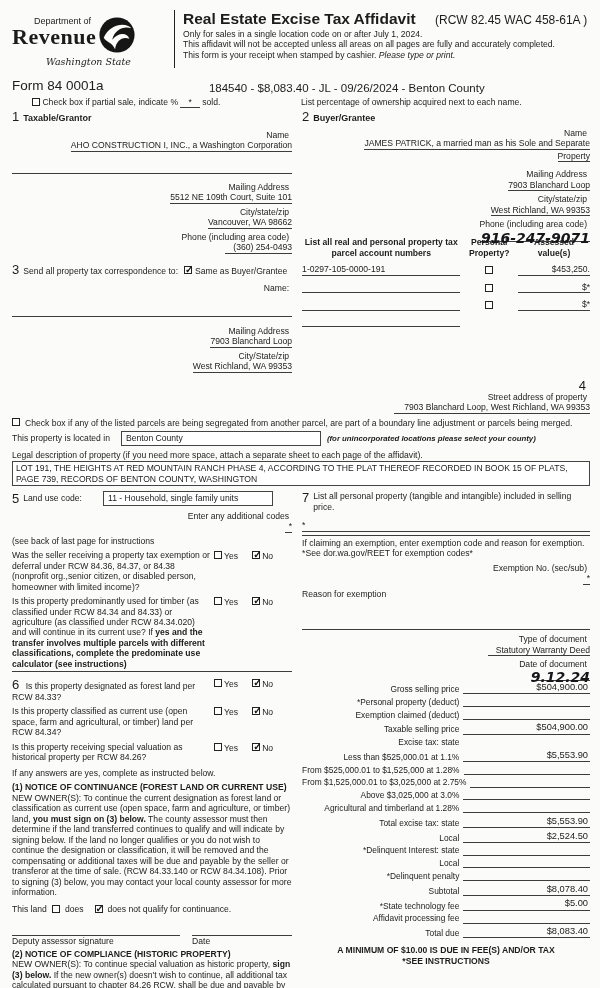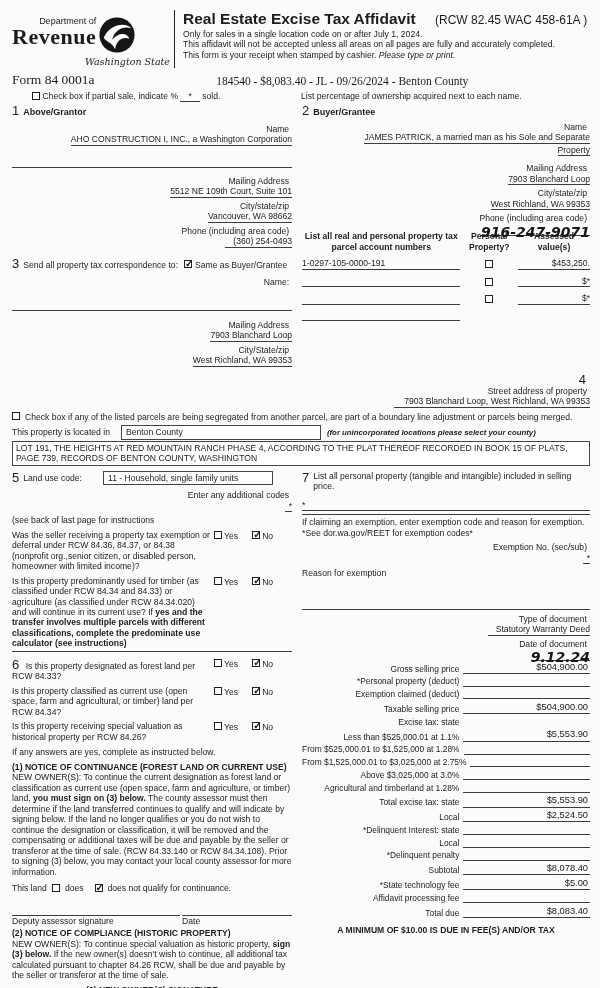--- a/index.html
+++ b/index.html
@@ -19,21 +19,21 @@
   .fill { flex:1 1 auto; border-bottom:1px solid #3c3c3c; min-height:10px; }
   .secnum { font-size:13px; font-weight:normal; margin-right:4px; line-height:1; }
   .sechead { font-weight:bold; font-size:9px; }
   .cb { display:inline-block; width:8px; height:8px; border:1px solid #222; position:relative; vertical-align:-1px; background:#fff; flex:0 0 auto; }
   .cb.checked::after { content:"✓"; position:absolute; left:0px; top:-3px; font-size:10px; font-weight:bold; color:#111; }
   .hw { font-family:"DejaVu Sans", sans-serif; font-style:italic; font-weight:bold; color:#15151a; }
   .line-row { display:flex; align-items:flex-end; margin-top:3px;flex-direction:column; }
   .label { white-space:nowrap; margin-right:3px; }
   
   .hdr { display:flex; }
-  .logo-block { width:158px; flex:0 0 158px; padding-top:6px;text-align:right; }
+  .logo-block { width:158px; flex:0 0 158px; padding-top:6px; }
   .hdr-right { flex:1; border-left:1.5px solid #222; padding-left:8px; margin-left:4px; }
   .dept-small { font-size:9px; margin-left:22px; }
   .dept-big { font-family:"Liberation Serif", serif; font-weight:bold; font-size:22px; letter-spacing:.5px; line-height:.95; }
   .dept-state { font-family:"DejaVu Serif", serif; font-style:italic; font-size:9.5px; margin-left:34px; }
   .logo-top { display:flex; align-items:flex-start; }
   .title { font-size:15.5px; font-weight:bold; }
   .title-rcw { font-size:12px; font-weight:normal;padding-left:17px; }
   .form-no { font-size:13.5px; margin-top:2px; }
   .stamp { font-size:11.5px; text-align:center; flex:1; margin-top:3px; }
   
@@ -86,41 +86,41 @@
       </div>
       <div>Only for sales in a single location code on or after July 1, 2024.</div>
       <div>This affidavit will not be accepted unless all areas on all pages are fully and accurately completed.</div>
       <div>
         <span>This form is your receipt when stamped by cashier.</span>
         <span class="it">Please type or print.</span>
       </div>
     </div>
   </div>
 
-  <div class="flex" style="margin-top:2px; align-items:center;font-family:Liberation Serif, serif;">
+  <div class="flex" style="margin-top:8px; align-items:flex-end;">
     <div class="form-no">Form 84 0001a</div>
     <div class="stamp">184540 - $8,083.40 - JL - 09/26/2024 - Benton County</div>
   </div>
 
   <div class="flex" style="margin-top:2px;">
     <div style="flex:0 0 50%; padding-left:20px;">
       <span class="cb"></span>
       <span>Check box if partial sale, indicate %</span>
       <span class="ul" style="padding:0 8px;">*</span>
       <span>sold.</span>
     </div>
     <div>List percentage of ownership acquired next to each name.</div>
   </div>
 
   <div class="cols" style="margin-top:3px;">
 
     <div class="colL">
       <div class="flex" style="align-items:baseline;">
         <span class="secnum">1</span>
-        <span class="sechead">Above/Grantor</span>
+        <span class="sechead">Taxable/Grantor</span>
       </div>
       <div class="line-row" style="margin-top:6px;">
         <span class="label">Name</span>
         <span class="fill">AHO CONSTRUCTION I, INC., a Washington Corporation</span>
       </div>
       <div class="fill" style="margin-top:12px;"></div>
       <div class="line-row" style="margin-top:8px;">
         <span class="label">Mailing Address</span>
         <span class="fill">5512 NE 109th Court, Suite 101</span>
       </div>
@@ -212,20 +212,21 @@
     </div>
     <div class="flex" style="margin-top:4px; gap:5px;">
       <span class="cb"></span>
       <span>Check box if any of the listed parcels are being segregated from another parcel, are part of a boundary line adjustment or parcels being merged.</span>
     </div>
     <div class="flex" style="margin-top:3px; align-items:center;">
       <span class="label">This property is located in</span>
       <span class="inbox" style="flex:0 0 200px; margin-left:8px;">Benton County</span>
       <span class="bold it small" style="margin-left:6px;">(for unincorporated locations please select your county)</span>
     </div>
+    <div style="margin-top:4px;">Legal description of property (if you need more space, attach a separate sheet to each page of the affidavit).</div>
     <div class="legalbox">LOT 191, THE HEIGHTS AT RED MOUNTAIN RANCH PHASE 4, ACCORDING TO THE PLAT THEREOF RECORDED IN BOOK 15 OF PLATS, PAGE 739, RECORDS OF BENTON COUNTY, WASHINGTON</div>
   </div>
 
   <div class="cols" style="margin-top:5px;">
 
     <div class="colL">
       <div class="flex" style="align-items:center;">
         <span class="secnum">5</span>
         <span class="label">Land use code:</span>
         <span class="inbox" style="margin-left:18px; flex:0 0 170px;">11 - Household, single family units</span>
@@ -322,21 +323,21 @@
       </div>
 
       <div class="flex" style="margin-top:6px; gap:5px; align-items:center;">
         <span>This land</span>
         <span class="cb"></span>
         <span>does</span>
         <span class="cb checked" style="margin-left:6px;"></span>
         <span>does not qualify for continuance.</span>
       </div>
 
-      <div class="flex" style="margin-top:12px; gap:2px;">
+      <div class="flex" style="margin-top:12px; gap:12px;">
         <div style="flex:0 0 60%;">
           <div class="fill"></div>
           <div>Deputy assessor signature</div>
         </div>
         <div style="flex:1;">
           <div class="fill"></div>
           <div>Date</div>
         </div>
       </div>
 
@@ -468,16 +469,17 @@
           <span class="taxlabel">Affidavit processing fee</span>
           <span class="taxval"></span>
         </div>
         <div class="taxrow">
           <span class="taxlabel">Total due</span>
           <span class="taxval">$8,083.40</span>
         </div>
       </div>
 
       <div class="bold center" style="margin-top:7px;">A MINIMUM OF $10.00 IS DUE IN FEE(S) AND/OR TAX</div>
+      <div class="bold center">*SEE INSTRUCTIONS</div>
     </div>
   </div>
 
 </div>
 
 </body></html>

